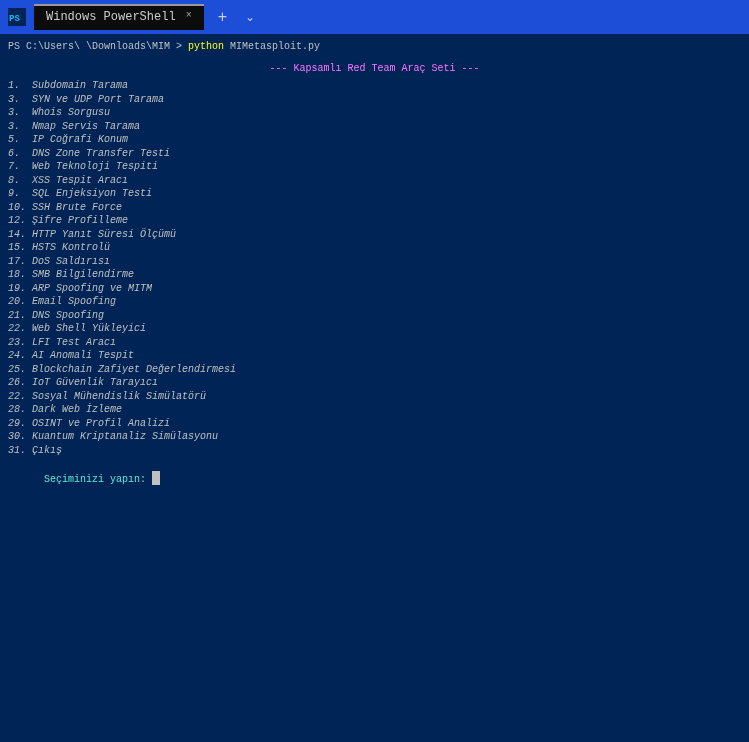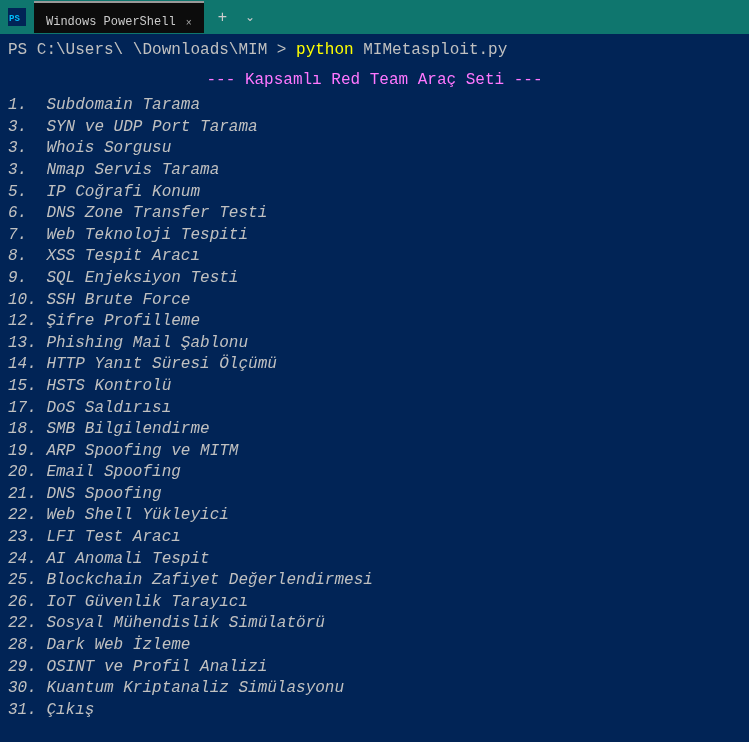--- a/index.html
+++ b/index.html
@@ -17,21 +17,21 @@
     }
 
     .window {
       width: 749px;
       height: 742px;
       display: flex;
       flex-direction: column;
     }
 
     .titlebar {
-      background: #0f766e;
+      background: #1d4ed8;
       height: 34px;
       display: flex;
       align-items: center;
       padding: 0 8px;
       flex-shrink: 0;
     }
 
     .titlebar-left {
       display: flex;
       align-items: center;
@@ -42,23 +42,23 @@
       width: 18px;
       height: 18px;
     }
 
     .tab {
       background: #0c0c0c;
       color: #ccc;
       padding: 4px 12px;
       font-size: 12px;
       display: flex;
-      align-items: flex-end;
+      align-items: flex-start;
       gap: 6px;
-      height: 32px;
+      height: 26px;
       border-top: 2px solid #999;
     }
 
     .tab-close {
       font-size: 10px;
       color: #aaa;
       cursor: pointer;
       margin-left: 4px;
     }
 
@@ -80,21 +80,21 @@
       cursor: pointer;
       padding: 0 4px;
     }
 
     .terminal {
       background: #012456;
       flex: 1;
       padding: 6px 8px;
       overflow: hidden;
       color: #c0c0c0;
-      font-size: 16px;
+      font-size: 10px;
       line-height: 1.35;
     }
 
     .prompt-line {
       color: #c0c0c0;
       margin-bottom: 4px;
     }
 
     .prompt-path {
       color: #c0c0c0;
@@ -177,21 +177,20 @@
         <div class="menu-item">3.  SYN ve UDP Port Tarama</div>
         <div class="menu-item">3.  Whois Sorgusu</div>
         <div class="menu-item">3.  Nmap Servis Tarama</div>
         <div class="menu-item">5.  IP Coğrafi Konum</div>
         <div class="menu-item">6.  DNS Zone Transfer Testi</div>
         <div class="menu-item">7.  Web Teknoloji Tespiti</div>
         <div class="menu-item">8.  XSS Tespit Aracı</div>
         <div class="menu-item">9.  SQL Enjeksiyon Testi</div>
         <div class="menu-item">10. SSH Brute Force</div>
         <div class="menu-item">12. Şifre Profilleme</div>
-        <div class="menu-item">13. Phishing Mail Şablonu</div>
         <div class="menu-item">14. HTTP Yanıt Süresi Ölçümü</div>
         <div class="menu-item">15. HSTS Kontrolü</div>
         <div class="menu-item">17. DoS Saldırısı</div>
         <div class="menu-item">18. SMB Bilgilendirme</div>
         <div class="menu-item">19. ARP Spoofing ve MITM</div>
         <div class="menu-item">20. Email Spoofing</div>
         <div class="menu-item">21. DNS Spoofing</div>
         <div class="menu-item">22. Web Shell Yükleyici</div>
         <div class="menu-item">23. LFI Test Aracı</div>
         <div class="menu-item">24. AI Anomali Tespit</div>

